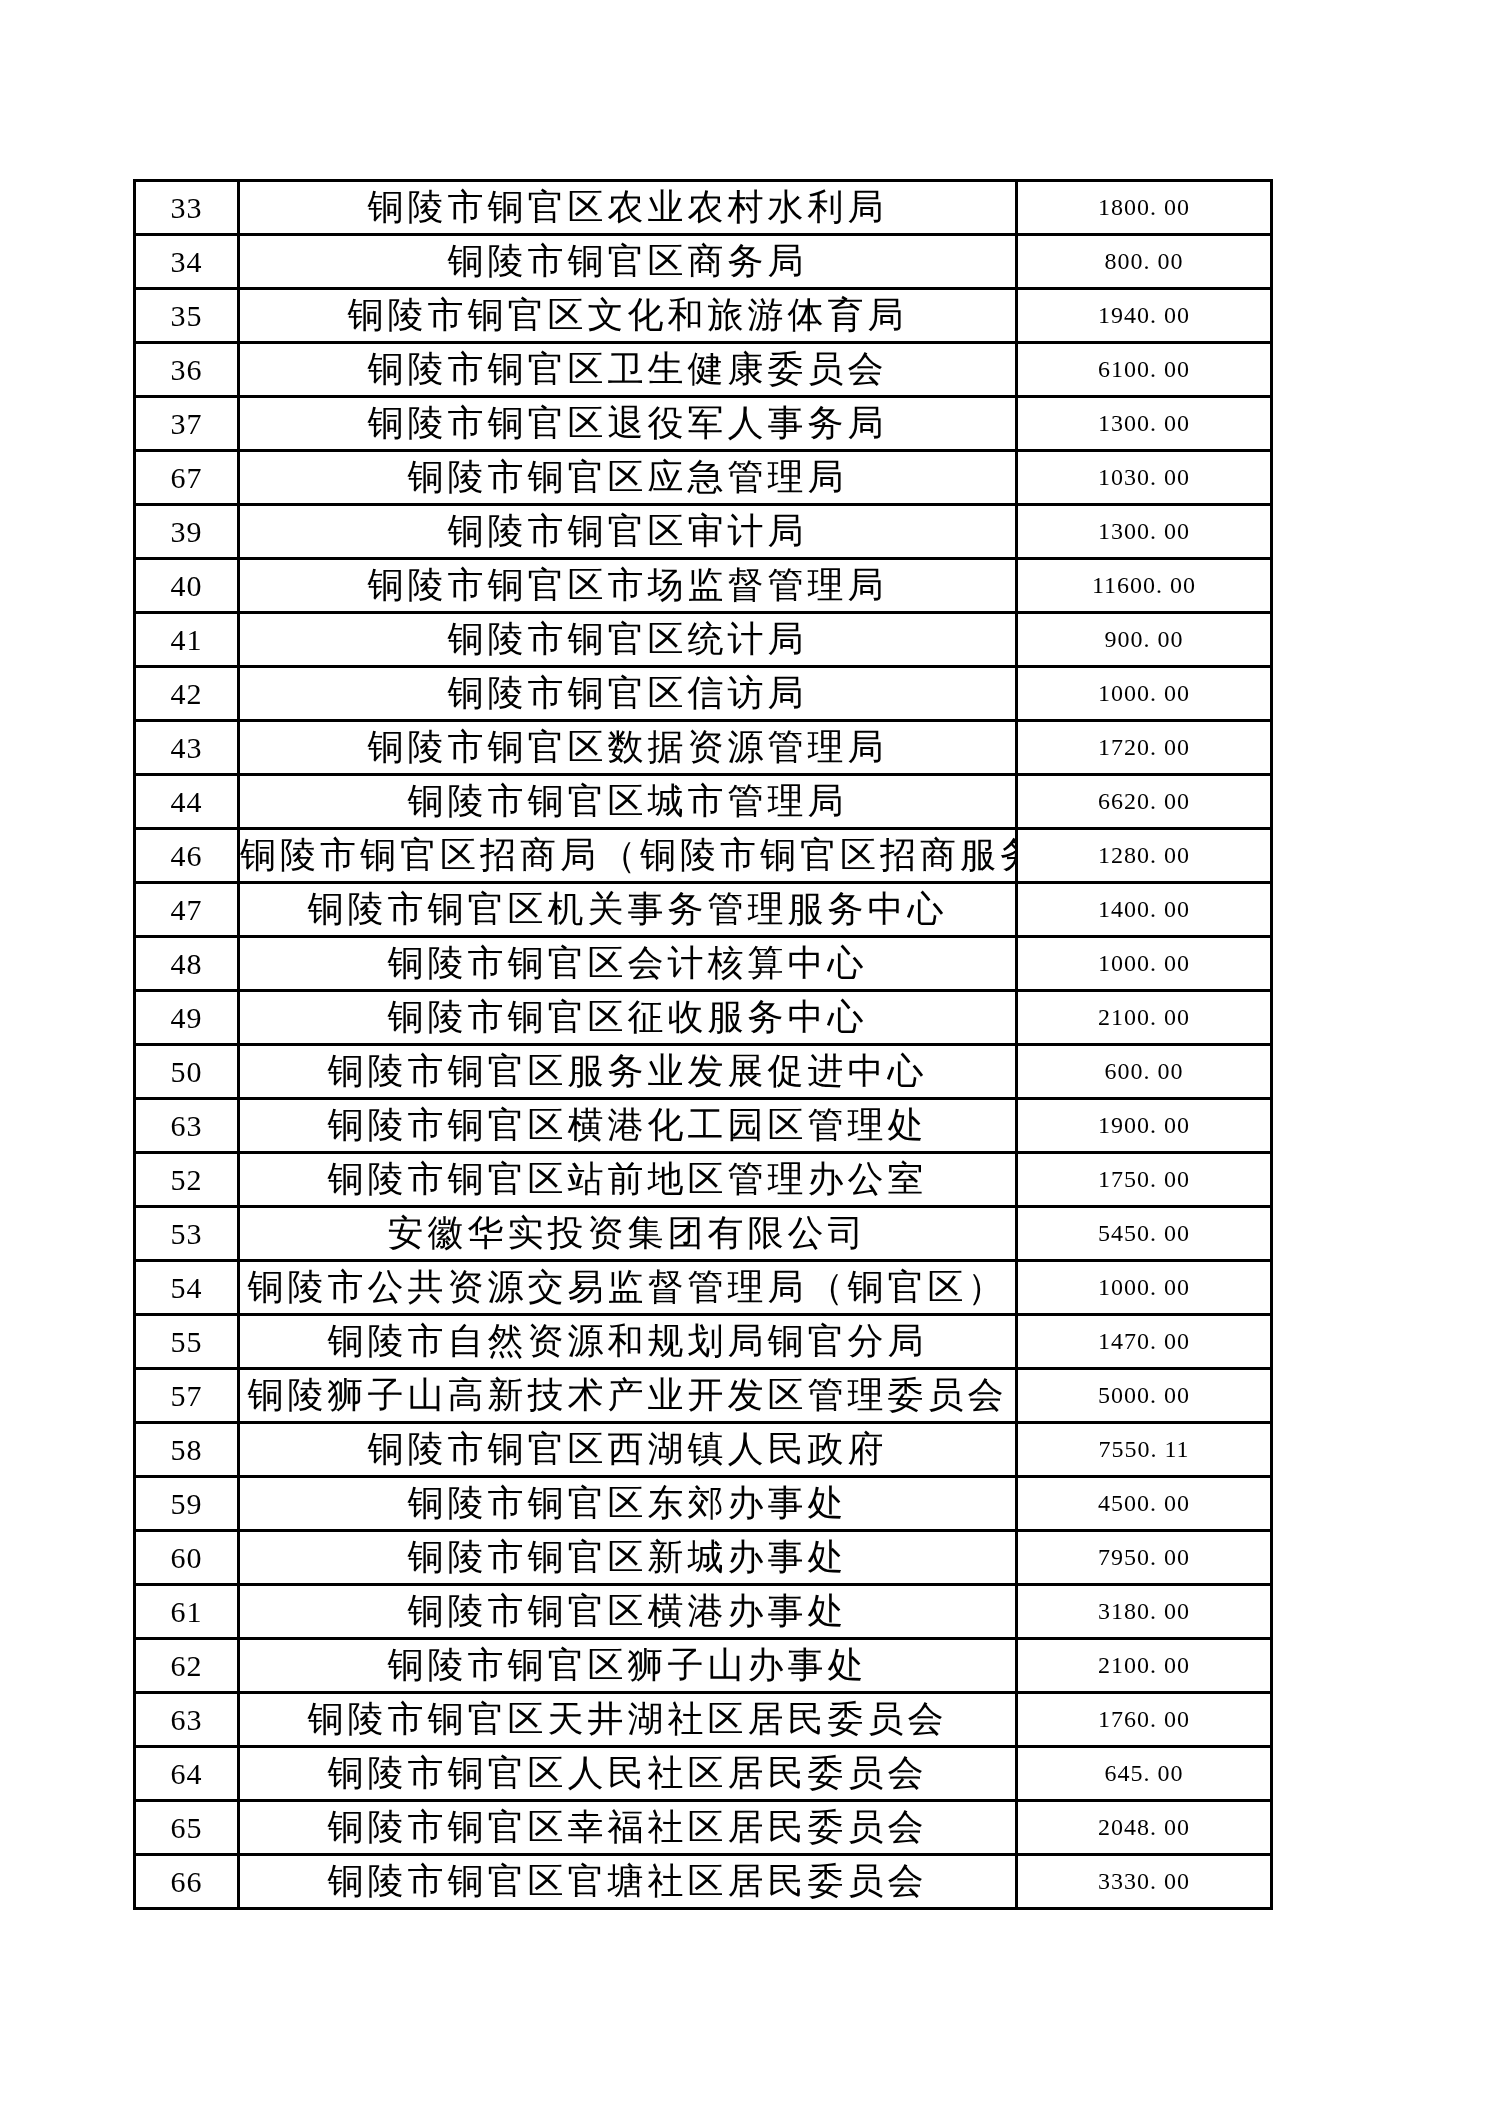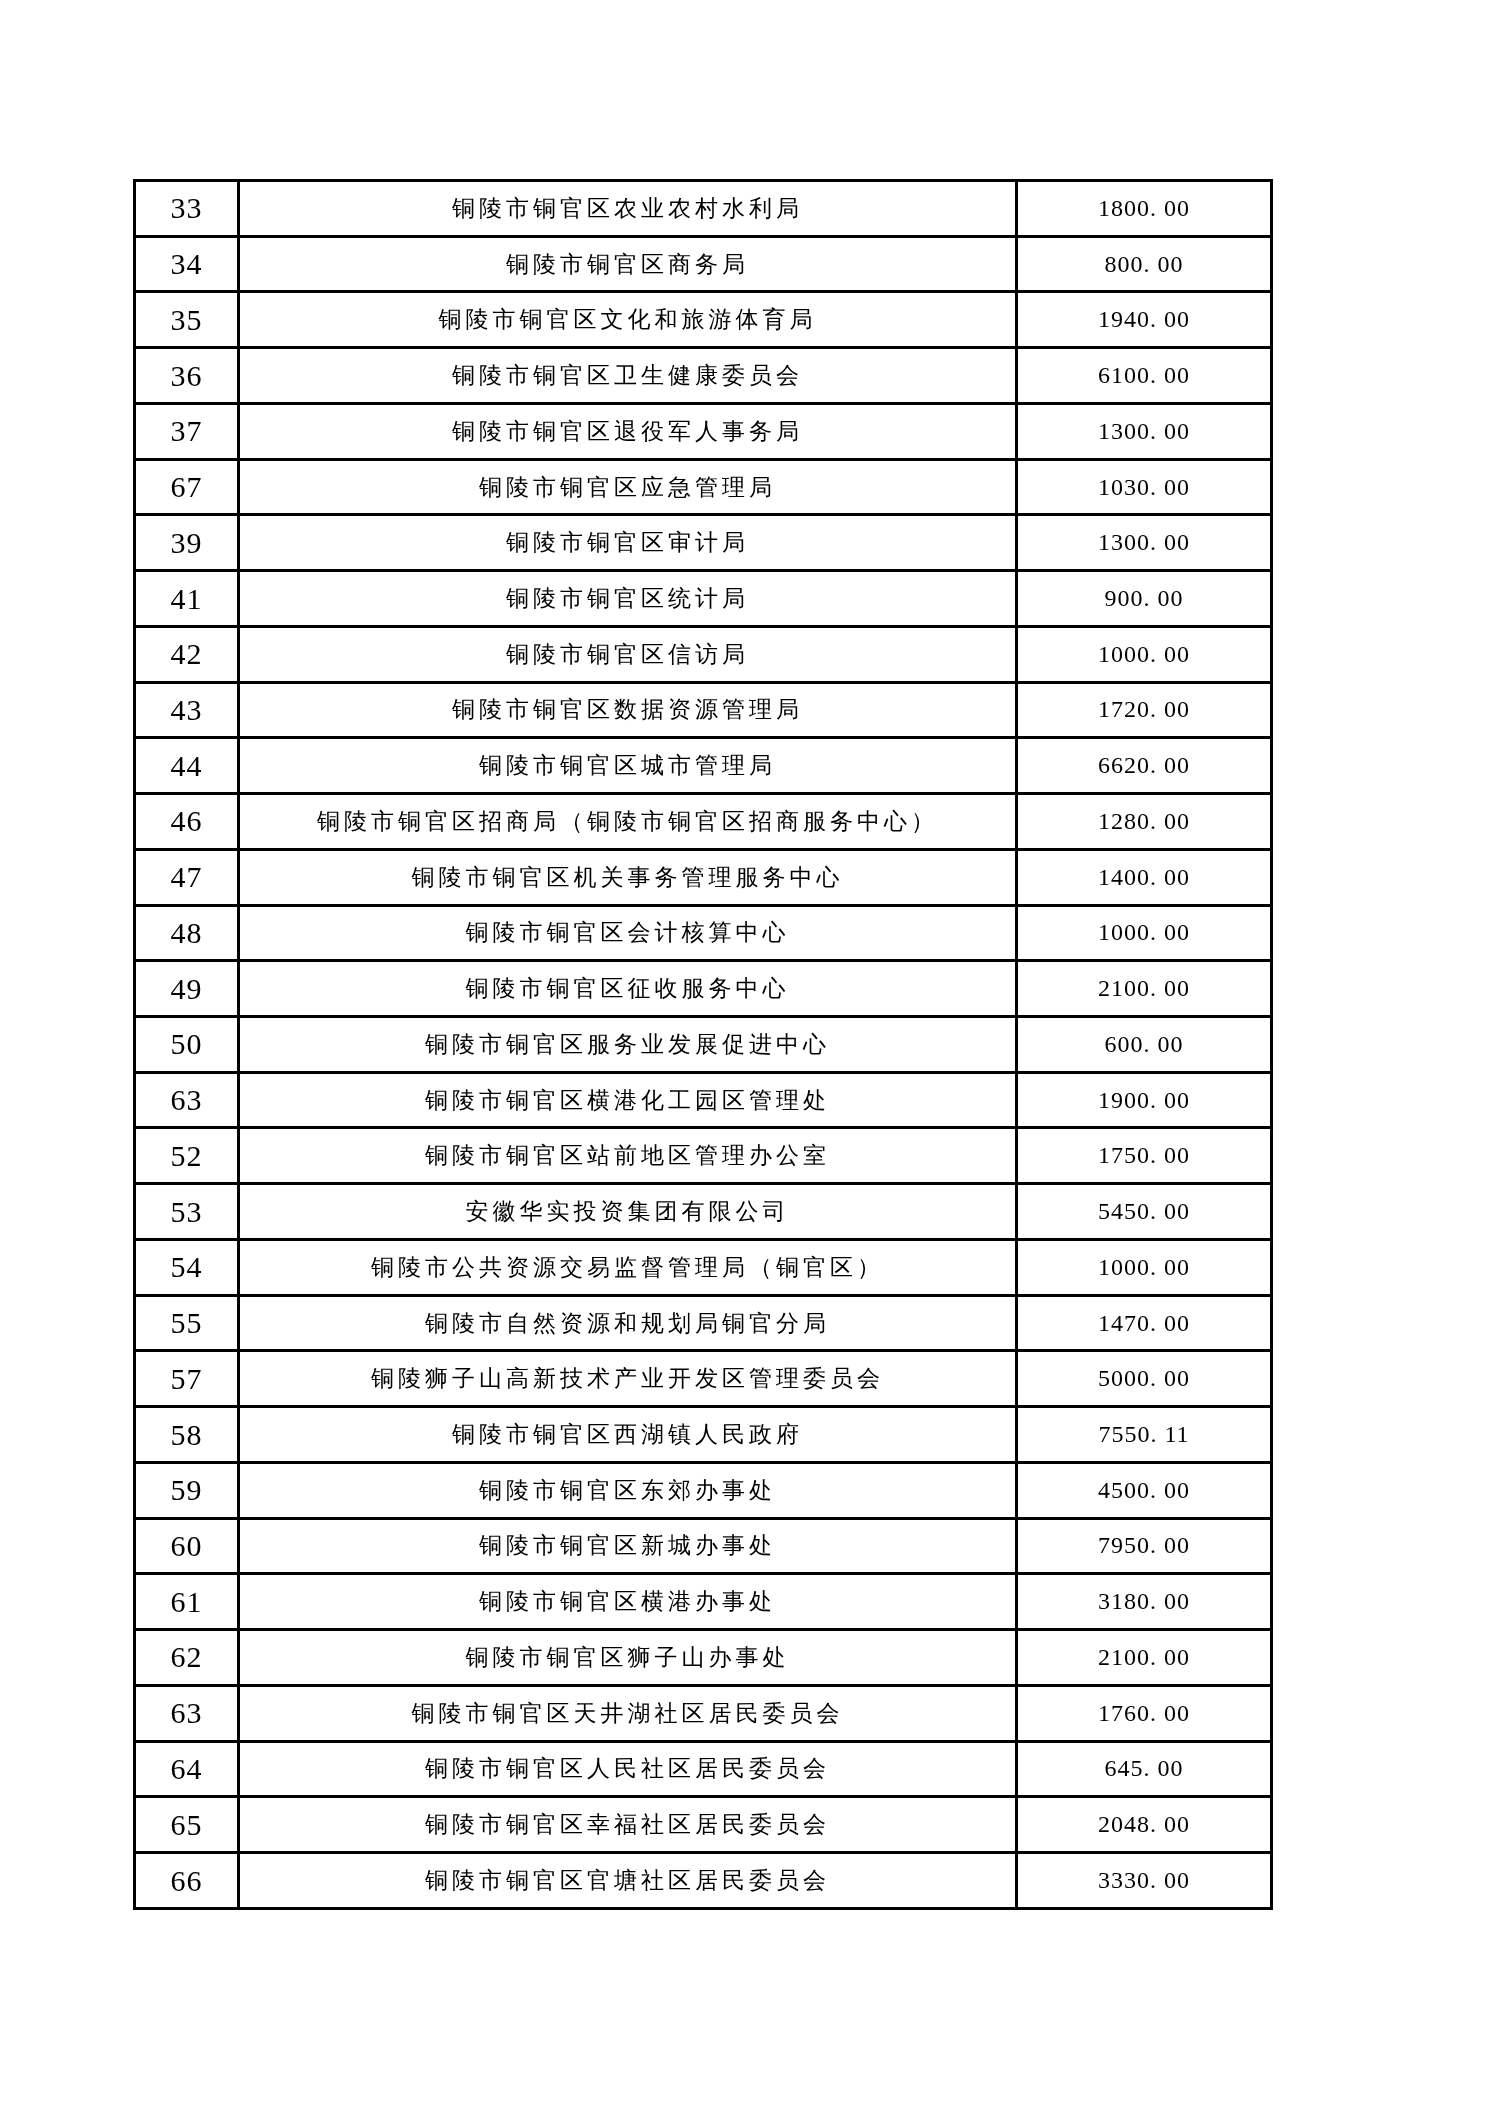--- a/index.html
+++ b/index.html
@@ -38,21 +38,21 @@
     text-align: center;
     vertical-align: middle;
     overflow: hidden;
     white-space: nowrap;
   }
   td.col-no {
     font-size: 30px;
     letter-spacing: 1px;
   }
   td.col-name {
-    font-size: 23px;
+    font-size: 36px;
     letter-spacing: 4px;
   }
   td.col-amount {
     font-size: 24px;
     letter-spacing: 1px;
   }
 </style>
 </head>
 <body>
 
@@ -93,20 +93,25 @@
           <td class="col-no">67</td>
           <td class="col-name">铜陵市铜官区应急管理局</td>
           <td class="col-amount">1030. 00</td>
         </tr>
         <tr>
           <td class="col-no">39</td>
           <td class="col-name">铜陵市铜官区审计局</td>
           <td class="col-amount">1300. 00</td>
         </tr>
         <tr>
+          <td class="col-no">40</td>
+          <td class="col-name">铜陵市铜官区市场监督管理局</td>
+          <td class="col-amount">11600. 00</td>
+        </tr>
+        <tr>
           <td class="col-no">41</td>
           <td class="col-name">铜陵市铜官区统计局</td>
           <td class="col-amount">900. 00</td>
         </tr>
         <tr>
           <td class="col-no">42</td>
           <td class="col-name">铜陵市铜官区信访局</td>
           <td class="col-amount">1000. 00</td>
         </tr>
         <tr>

